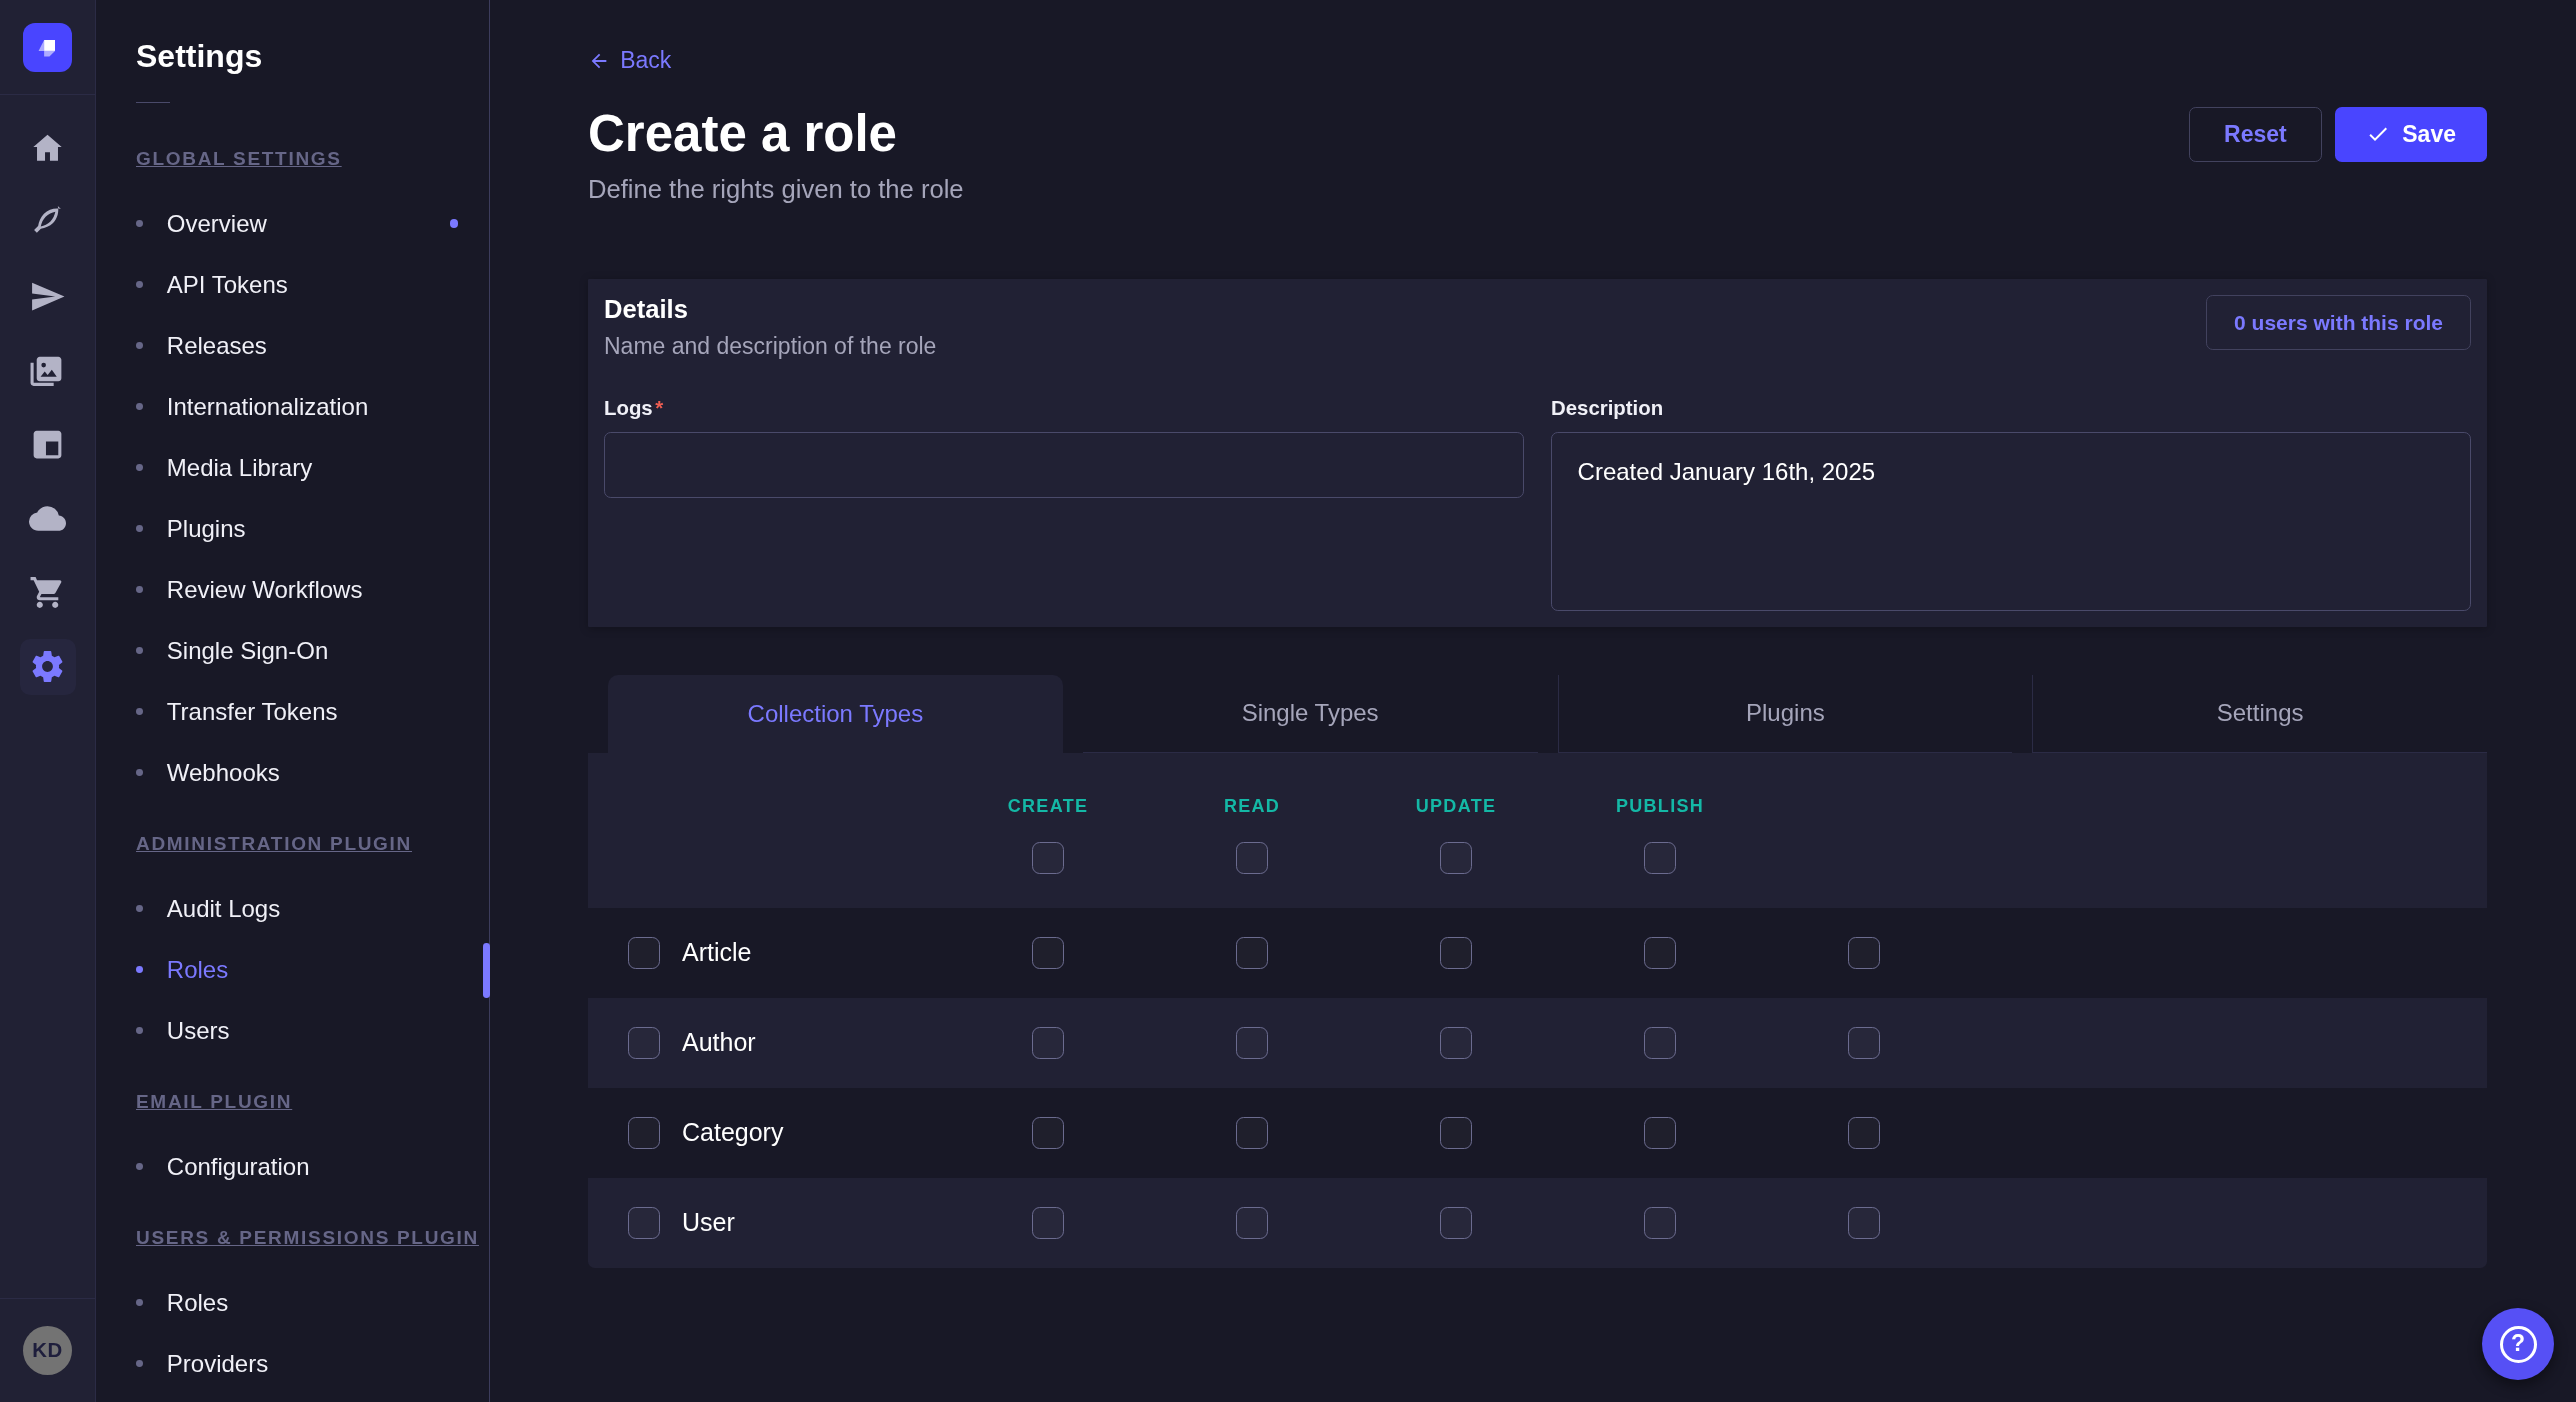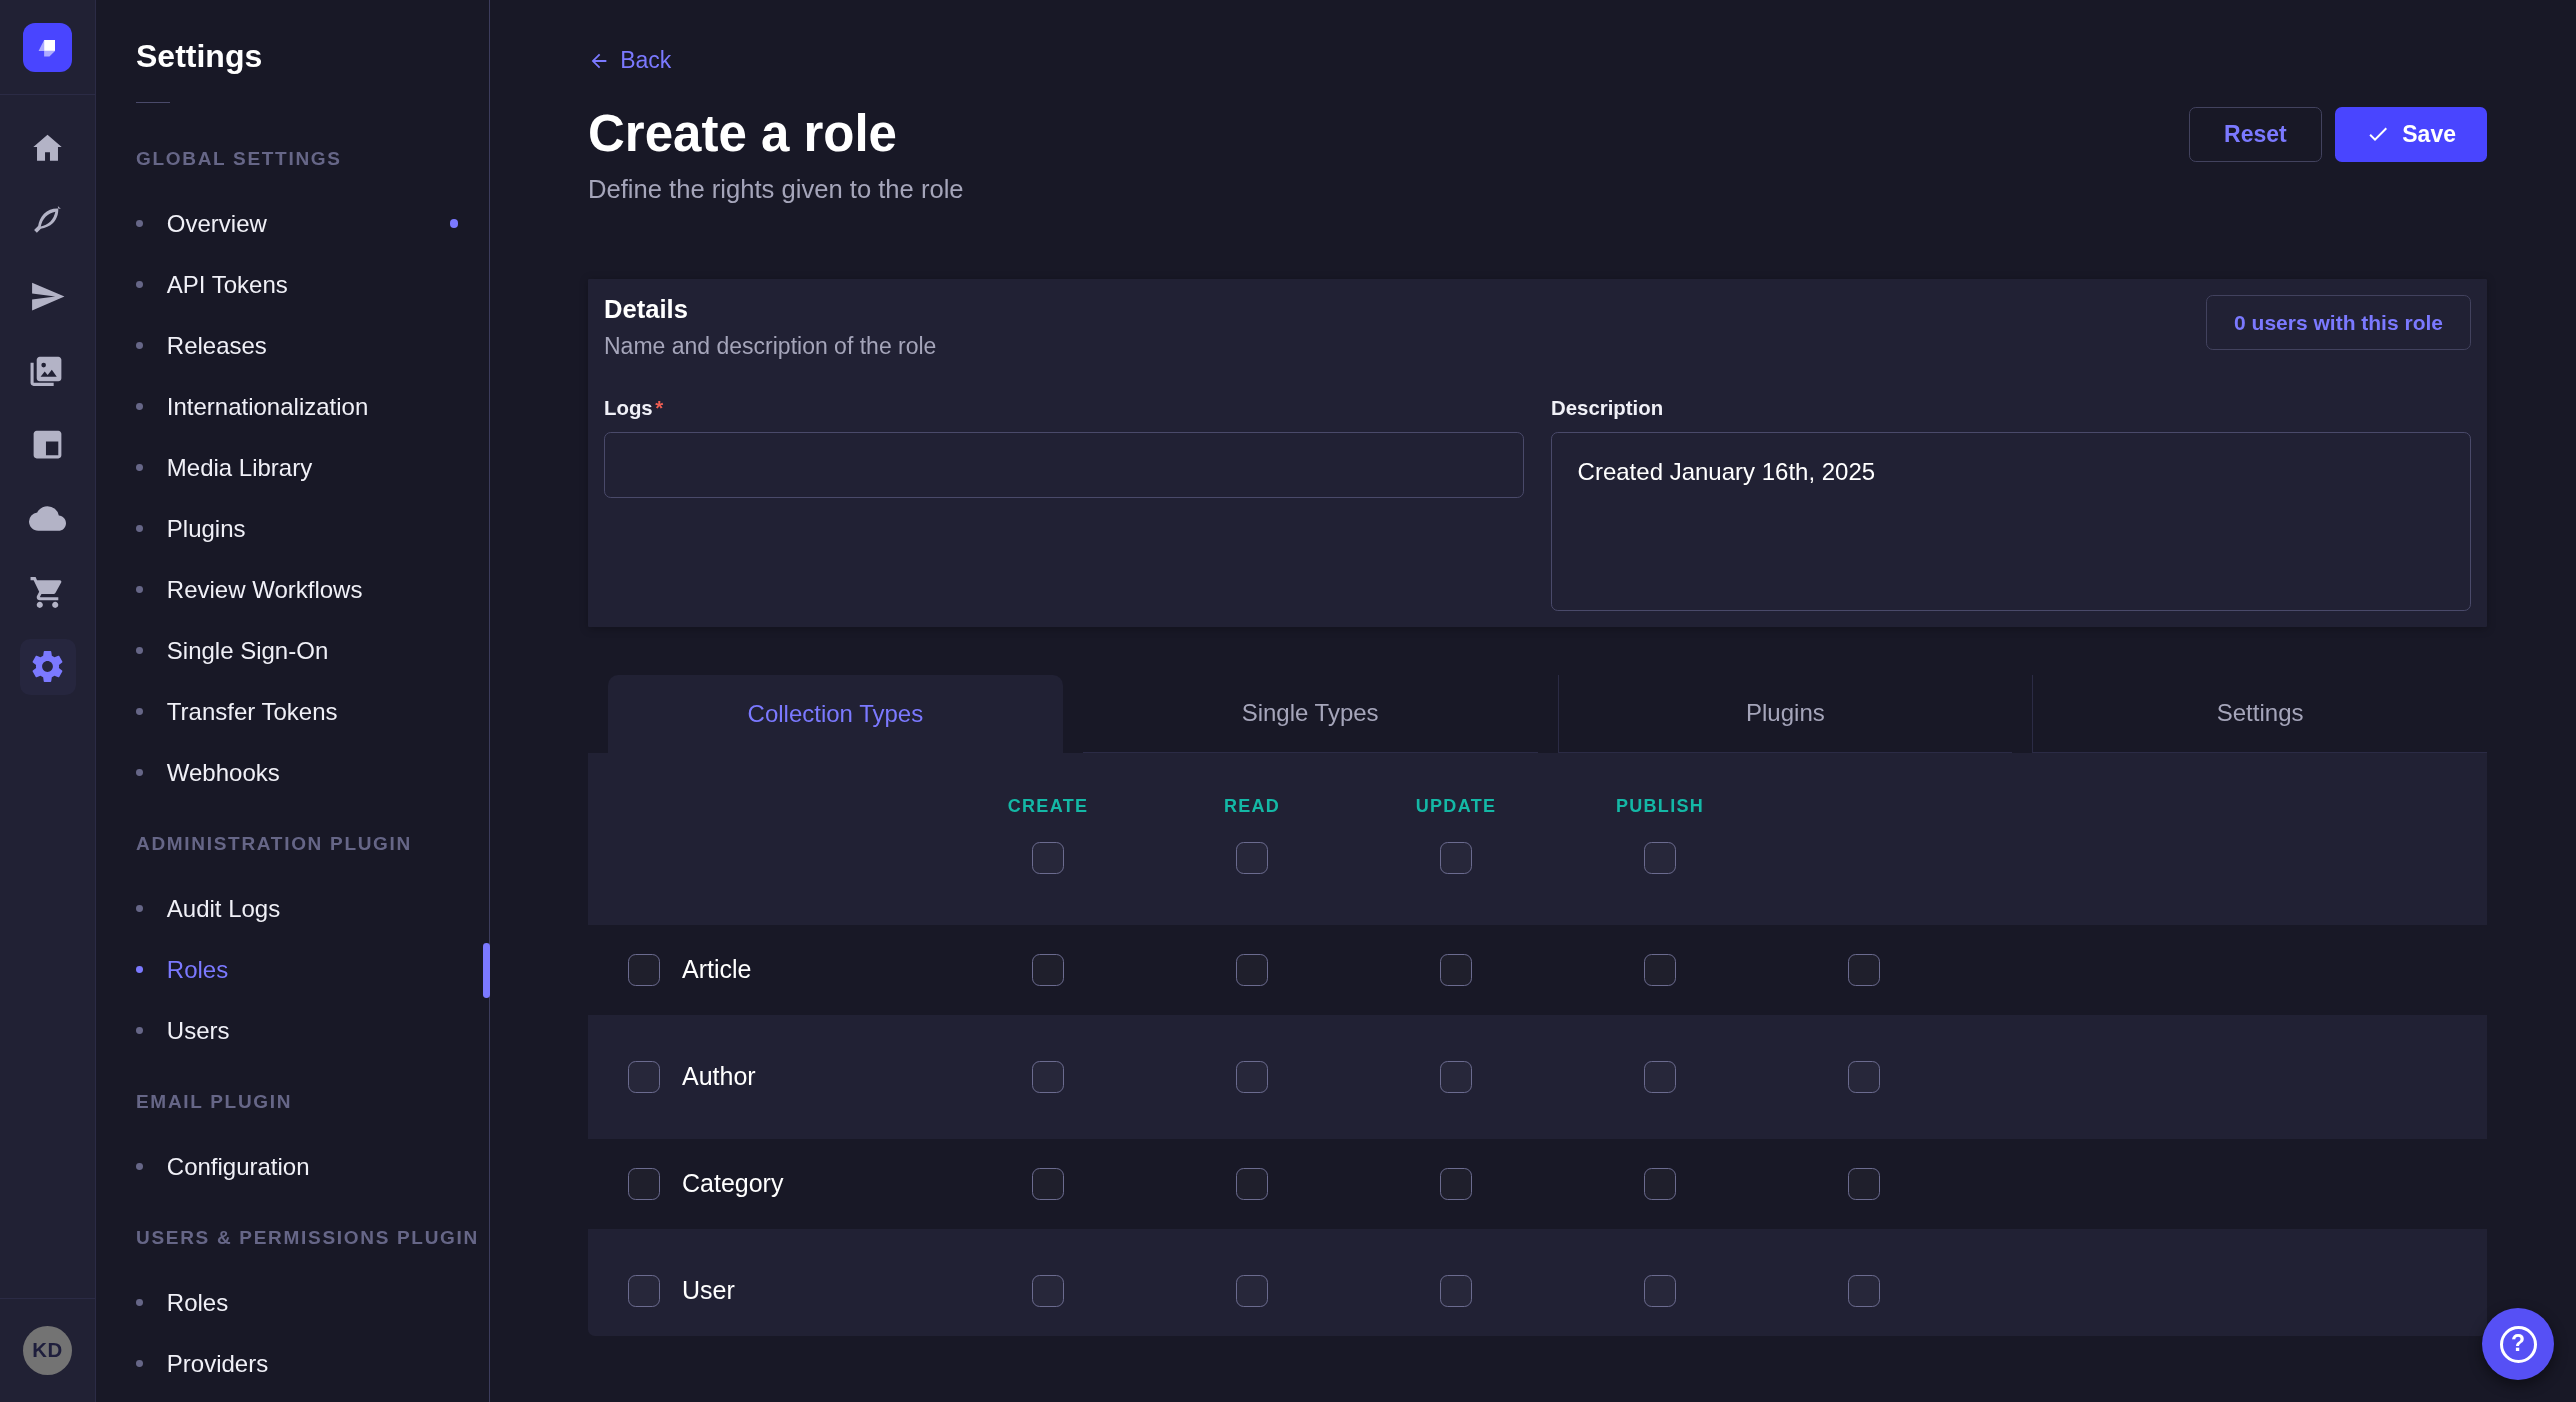--- a/index.html
+++ b/index.html
@@ -19,21 +19,21 @@
   .rail-item { width:56px; height:56px; border-radius:10.2px; display:flex; align-items:center; justify-content:center; color:#b3b3c6; cursor:pointer; }
   .rail-item.active { background:#26263e; color:#7b79ff; }
   .rail-bottom { position:absolute; bottom:0; left:0; width:100%; height:104px; border-top:0.9px solid #2b2b45; display:flex; align-items:center; justify-content:center; }
   .avatar { width:49px; height:49px; border-radius:50%; background:#737373; color:#1e1e3c; font-size:20.4px; font-weight:700; display:flex; align-items:center; justify-content:center; cursor:pointer; letter-spacing:0.4px; }
 
   
   .subnav { width:394px; height:100%; background:#181826; border-right:0.9px solid #3c3c5c; flex:0 0 auto; padding-top:37px; position:relative; }
   .subnav h2 { font-size:32px; font-weight:700; color:#ffffff; padding-left:40px; height:39px; line-height:39px; }
   .subnav-divider { width:34px; height:1.7px; background:#4a4a6a; margin:25.6px 0 39px 40px; }
   .section + .section { margin-top:24px; }
-  .section-label { height:34px; display:flex; align-items:center; padding-left:40px; font-size:19px; font-weight:700; letter-spacing:1.7px; color:#666687; margin-bottom:17px; }
+  .section-label { height:34px; display:flex; align-items:center; padding-left:40px; font-size:19px; font-weight:700; letter-spacing:1.7px; color:#666687; margin-bottom:17px;text-decoration:underline; }
   .snav-item { height:61px; display:flex; align-items:center; padding-left:40px; position:relative; cursor:pointer; }
   .snav-item .bullet { width:6.8px; height:6.8px; border-radius:50%; background:#666687; margin-right:24px; flex:0 0 auto; }
   .snav-item .ilabel { font-size:24px; color:#f0f0f7; }
   .snav-item.active .ilabel { color:#7b79ff; }
   .snav-item.active .bullet { background:#7b79ff; }
   .snav-item .notif-dot { position:absolute; right:31px; top:50%; margin-top:-4.3px; width:8.5px; height:8.5px; border-radius:50%; background:#7b79ff; }
   .snav-item .active-bar { position:absolute; right:-0.9px; top:50%; margin-top:-27px; width:6.8px; height:55px; border-radius:3.4px; background:#7b79ff; }
 
   
   .main { flex:1 1 auto; padding:47px 89px 0 98px; background:#181826; min-width:0; }
@@ -64,21 +64,21 @@
   .tabs { display:grid; grid-template-columns:repeat(4,1fr); height:78px; }
   .tab { background:transparent; border:none; border-bottom:1.7px solid #2b2b45; color:#a5a5ba; font-size:24px; font-family:inherit; cursor:pointer; display:flex; align-items:center; justify-content:center;margin-left:20px; }
   .tab.active { background:#212134; color:#7b79ff; border-bottom:none; border-radius:10.2px 10.2px 0 0; font-weight:500; }
   .tab:nth-child(3), .tab:nth-child(4) { border-left:0.9px solid #2b2b45; }
   .panel { background:#212134; border-radius:0 0 6.8px 6.8px; }
   .grid-cols { display:grid; grid-template-columns:358px 204px 204px 204px 204px 204px minmax(0,1fr); }
   .thead { height:155px; padding-top:43px; }
   .th-cell { display:flex; flex-direction:column; align-items:center; gap:25.6px; }
   .th-label { font-size:18px; font-weight:700; letter-spacing:1.3px; color:#14b8a6; }
   .cb { width:32px; height:32px; border-radius:7.7px; border:1.7px solid #6b6b8f; background:rgba(255,255,255,.03); cursor:pointer; flex:0 0 auto; }
-  .prow { height:90px; align-items:center;margin-top:17px; }
+  .prow { height:90px; align-items:center; }
   .prow.alt { background:#181826; }
   .prow:last-child { border-radius:0 0 6.8px 6.8px; }
   .lead { display:flex; align-items:center; gap:22px; padding-left:40px; }
   .lead .rlabel { font-size:25px; color:#ffffff; }
   .cb-cell { display:flex; align-items:center; justify-content:center; }
 
   
   .fab { position:fixed; right:22px; bottom:22px; width:72px; height:72px; border-radius:50%; background:#5650f5; border:none; display:flex; align-items:center; justify-content:center; cursor:pointer; box-shadow:0 5.1px 13.6px rgba(0,0,0,.45); }
   .qring { width:37px; height:37px; border:3.4px solid #ffffff; border-radius:50%; color:#ffffff; font-size:23px; font-weight:700; display:flex; align-items:center; justify-content:center; padding-bottom:1.7px; }
   svg { display:block; }

